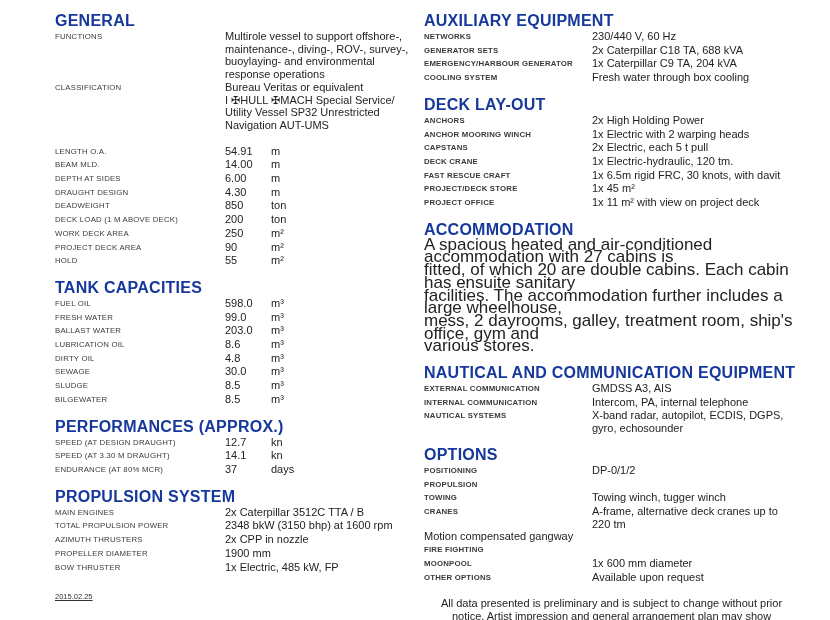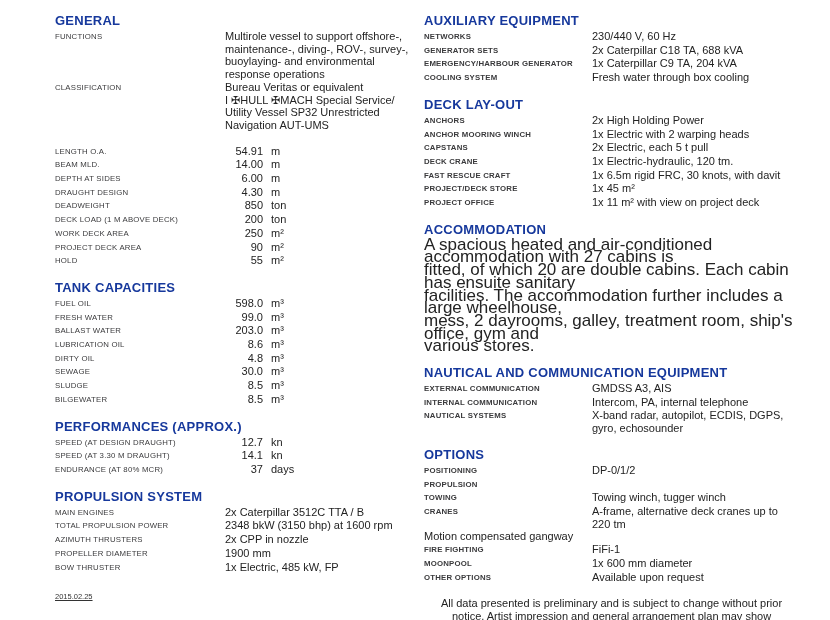--- a/index.html
+++ b/index.html
@@ -14,41 +14,41 @@
     font-family: "Liberation Sans", "DejaVu Sans", sans-serif;
     position: relative;
     overflow: hidden;
   }
   .col { position: absolute; top: 14px; }
   .col-left  { left: 55px;  width: 382px; }
   .col-right { left: 424px; width: 383px; }
   section { margin-bottom: 13px; }
   h2 {
     margin: 0 0 2px 0;
-    font-size: 13px; line-height: 14px;
+    font-size: 16px; line-height: 14px;
     font-weight: bold; letter-spacing: 0.25px;
     color: var(--heading);
   }
   .row { display: flex; align-items: flex-start; }
   .label {
     flex: 0 0 170px;
     font-size: 7.8px; line-height: 12.7px;
     letter-spacing: 0.2px;
     color: var(--label);
     padding-top: 1px;
   }
   .col-right .label { flex-basis: 168px; font-weight: bold; }
   .value {
     flex: 1;
     font-size: 11px; line-height: 12.7px;
     color: var(--text);
     white-space: pre-line;
   }
   .num {
-    width: 38px; text-align: right;
+    width: 38px; 
     font-size: 11px; line-height: 12.7px;
     color: var(--text);
   }
   .unit {
     margin-left: 8px;
     font-size: 11px; line-height: 12.7px;
     color: var(--text);
   }
   .para {
     margin: 0;
@@ -316,21 +316,20 @@
         <div class="row">
           <div class="label">CRANES</div>
           <div class="value">A-frame, alternative deck cranes up to
 220 tm</div>
         </div>
         <div class="row">
           <div class="value">Motion compensated gangway</div>
         </div>
         <div class="row">
           <div class="label">FIRE FIGHTING</div>
-          <div class="value">FiFi-1</div>
         </div>
         <div class="row">
           <div class="label">MOONPOOL</div>
           <div class="value">1x 600 mm diameter</div>
         </div>
         <div class="row">
           <div class="label">OTHER OPTIONS</div>
           <div class="value">Available upon request</div>
         </div>
       </section>

